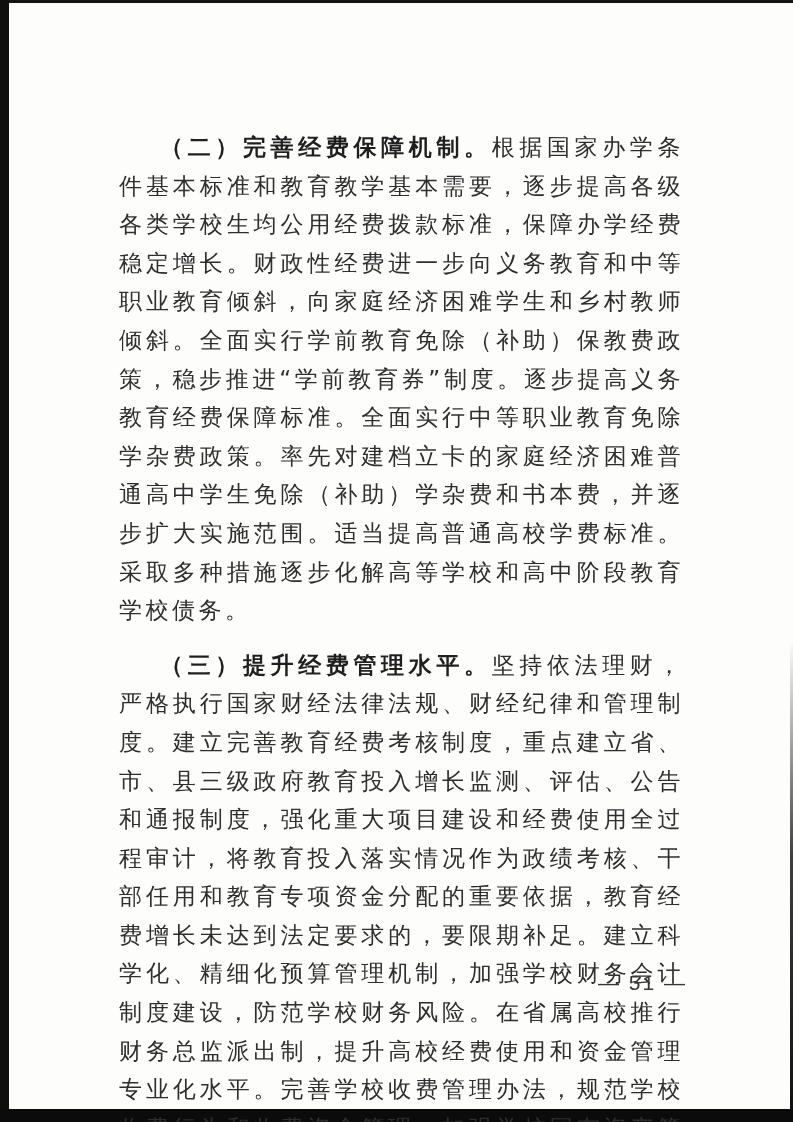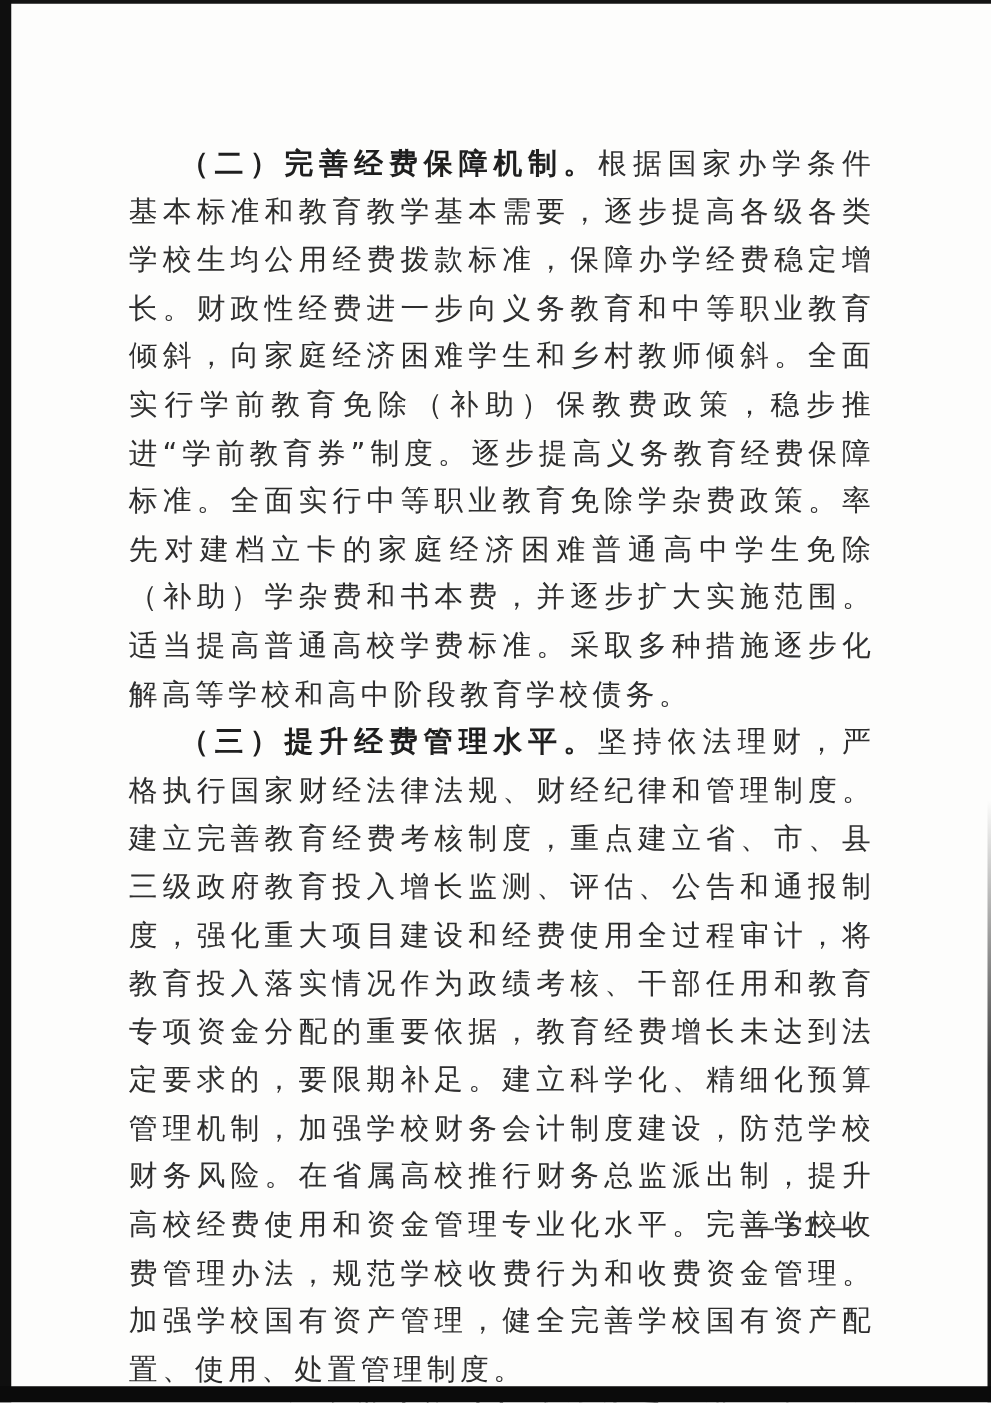--- a/index.html
+++ b/index.html
@@ -23,21 +23,21 @@
     left: 103px;
     top: 112px;
     width: 597px;
     color: #2e2e2e;
     font-size: 23px;
     line-height: 38.6px;
     letter-spacing: 3.5px;
     text-align: justify;
     text-justify: inter-character;
   }
-  .para { margin: 0; text-indent: 41px; }
+  .para { margin: 16px; text-indent: 41px; }
   .para .marker,
   .para .heading { font-weight: bold; color: #1f1f1f; }
 
   .page-number {
     position: absolute;
     top: 971px;
     left: 103px;
     width: 584px;
     text-align: right;
     font-size: 21px;

